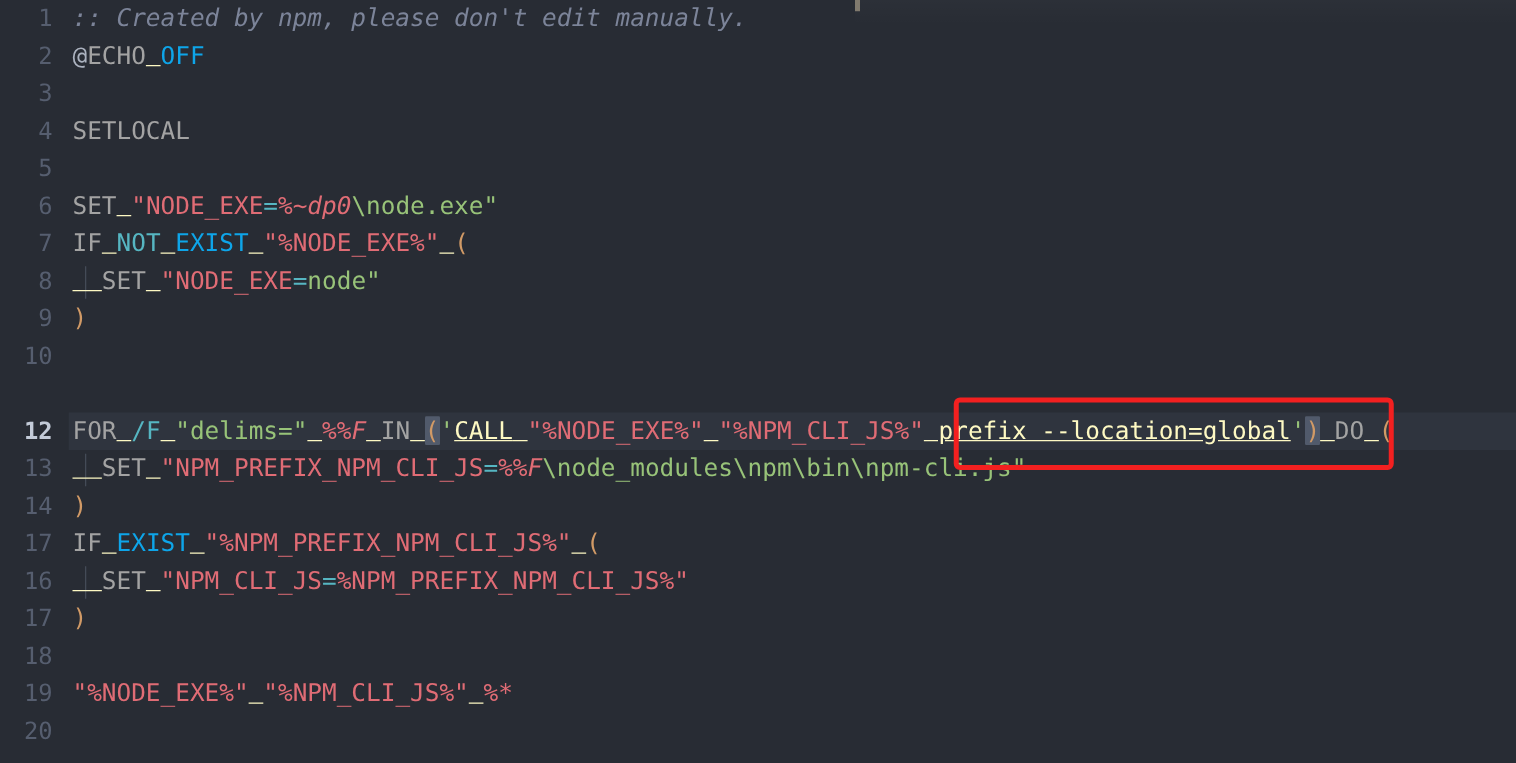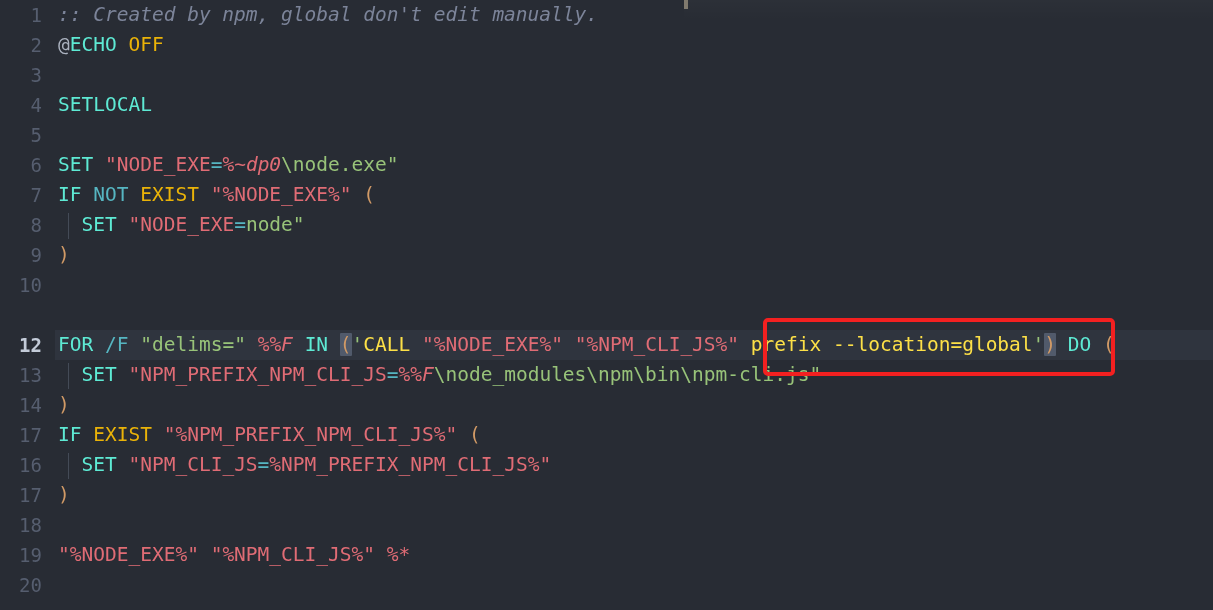--- a/index.html
+++ b/index.html
@@ -60,29 +60,29 @@
     position: absolute;
     left: 68px;
     top: 3px;
     width: 1px;
     height: 26px;
     background: #444b57;
   }
 
   
   .t-comment  { color: #7c8499; font-style: italic; }
-  .t-kw       { color: #5eead4; text-align: center; }           
+  .t-kw       { color: #a3a3a3; text-align: center; }           
   .t-kw2      { color: #56b6c2; }           
-  .t-fn       { color: #eab308; }           
+  .t-fn       { color: #0ea5e9; }           
   .t-str      { color: #98c379; }           
   .t-var      { color: #e06c75; }           
   .t-vari     { color: #e06c75; font-style: italic; }
   .t-op       { color: #56b6c2; }           
   .t-paren    { color: #d19a66; }           
-  .t-plain    { color: #fde047; }
+  .t-plain    { color: #fef9c3; text-decoration: underline; }
   .t-at       { color: #abb2bf; }
   .bracket-hl { background: #515a6b; border-radius: 1px; }
 
   
   .redbox {
     position: absolute;
     border: 4px solid #f32020;
     border-radius: 5px;
     pointer-events: none;
     box-sizing: border-box;
@@ -106,21 +106,21 @@
     background: #8a8374;
     opacity: .9;
   }
 </style>
 </head>
 <body>
 
 <div id="app">
 
   <div class="editor" id="editor">
-      <div class="line" style="top: 0px; position: absolute; left: 0px; right: 0px;"><div class="gutter">1</div><div class="code"><span class="t-comment">:: Created by npm, global don't edit manually.</span></div></div>
+      <div class="line" style="top: 0px; position: absolute; left: 0px; right: 0px;"><div class="gutter">1</div><div class="code"><span class="t-comment">:: Created by npm, please don't edit manually.</span></div></div>
       <div class="line" style="top: 30px; position: absolute; left: 0px; right: 0px;"><div class="gutter">2</div><div class="code"><span class="t-at">@</span><span class="t-kw">ECHO</span><span class="t-plain"> </span><span class="t-fn">OFF</span></div></div>
       <div class="line" style="top: 60px; position: absolute; left: 0px; right: 0px;"><div class="gutter">3</div><div class="code"></div></div>
       <div class="line" style="top: 90px; position: absolute; left: 0px; right: 0px;"><div class="gutter">4</div><div class="code"><span class="t-kw">SETLOCAL</span></div></div>
       <div class="line" style="top: 120px; position: absolute; left: 0px; right: 0px;"><div class="gutter">5</div><div class="code"></div></div>
       <div class="line" style="top: 150px; position: absolute; left: 0px; right: 0px;"><div class="gutter">6</div><div class="code"><span class="t-kw">SET</span><span class="t-plain"> </span><span class="t-var">"NODE_EXE</span><span class="t-op">=</span><span class="t-vari">%~dp0</span><span class="t-str">\node.exe"</span></div></div>
       <div class="line" style="top: 180px; position: absolute; left: 0px; right: 0px;"><div class="gutter">7</div><div class="code"><span class="t-kw">IF</span><span class="t-plain"> </span><span class="t-kw2">NOT</span><span class="t-plain"> </span><span class="t-fn">EXIST</span><span class="t-plain"> </span><span class="t-var">"%NODE_EXE%"</span><span class="t-plain"> </span><span class="t-paren">(</span></div></div>
       <div class="line" style="top: 210px; position: absolute; left: 0px; right: 0px;"><div class="gutter">8</div><div class="iguide"></div><div class="code"><span class="t-plain">  </span><span class="t-kw">SET</span><span class="t-plain"> </span><span class="t-var">"NODE_EXE</span><span class="t-op">=</span><span class="t-str">node"</span></div></div>
       <div class="line" style="top: 240px; position: absolute; left: 0px; right: 0px;"><div class="gutter">9</div><div class="code"><span class="t-paren">)</span></div></div>
       <div class="line" style="top: 270px; position: absolute; left: 0px; right: 0px;"><div class="gutter">10</div><div class="code"></div></div>
       <div class="line active" style="top: 330px; position: absolute; left: 0px; right: 0px;"><div class="code-bg"></div><div class="gutter">12</div><div class="code"><span class="t-kw">FOR</span><span class="t-plain"> </span><span class="t-kw2">/F</span><span class="t-plain"> </span><span class="t-str">"delims="</span><span class="t-plain"> </span><span class="t-vari">%%F</span><span class="t-plain"> </span><span class="t-kw">IN</span><span class="t-plain"> </span><span class="t-paren bracket-hl">(</span><span class="t-str">'</span><span class="t-plain">CALL</span><span class="t-plain"> </span><span class="t-var">"%NODE_EXE%"</span><span class="t-plain"> </span><span class="t-var">"%NPM_CLI_JS%"</span><span class="t-plain"> prefix --location=global</span><span class="t-str">'</span><span class="t-paren bracket-hl">)</span><span class="t-plain"> </span><span class="t-kw">DO</span><span class="t-plain"> </span><span class="t-paren">(</span></div></div>

